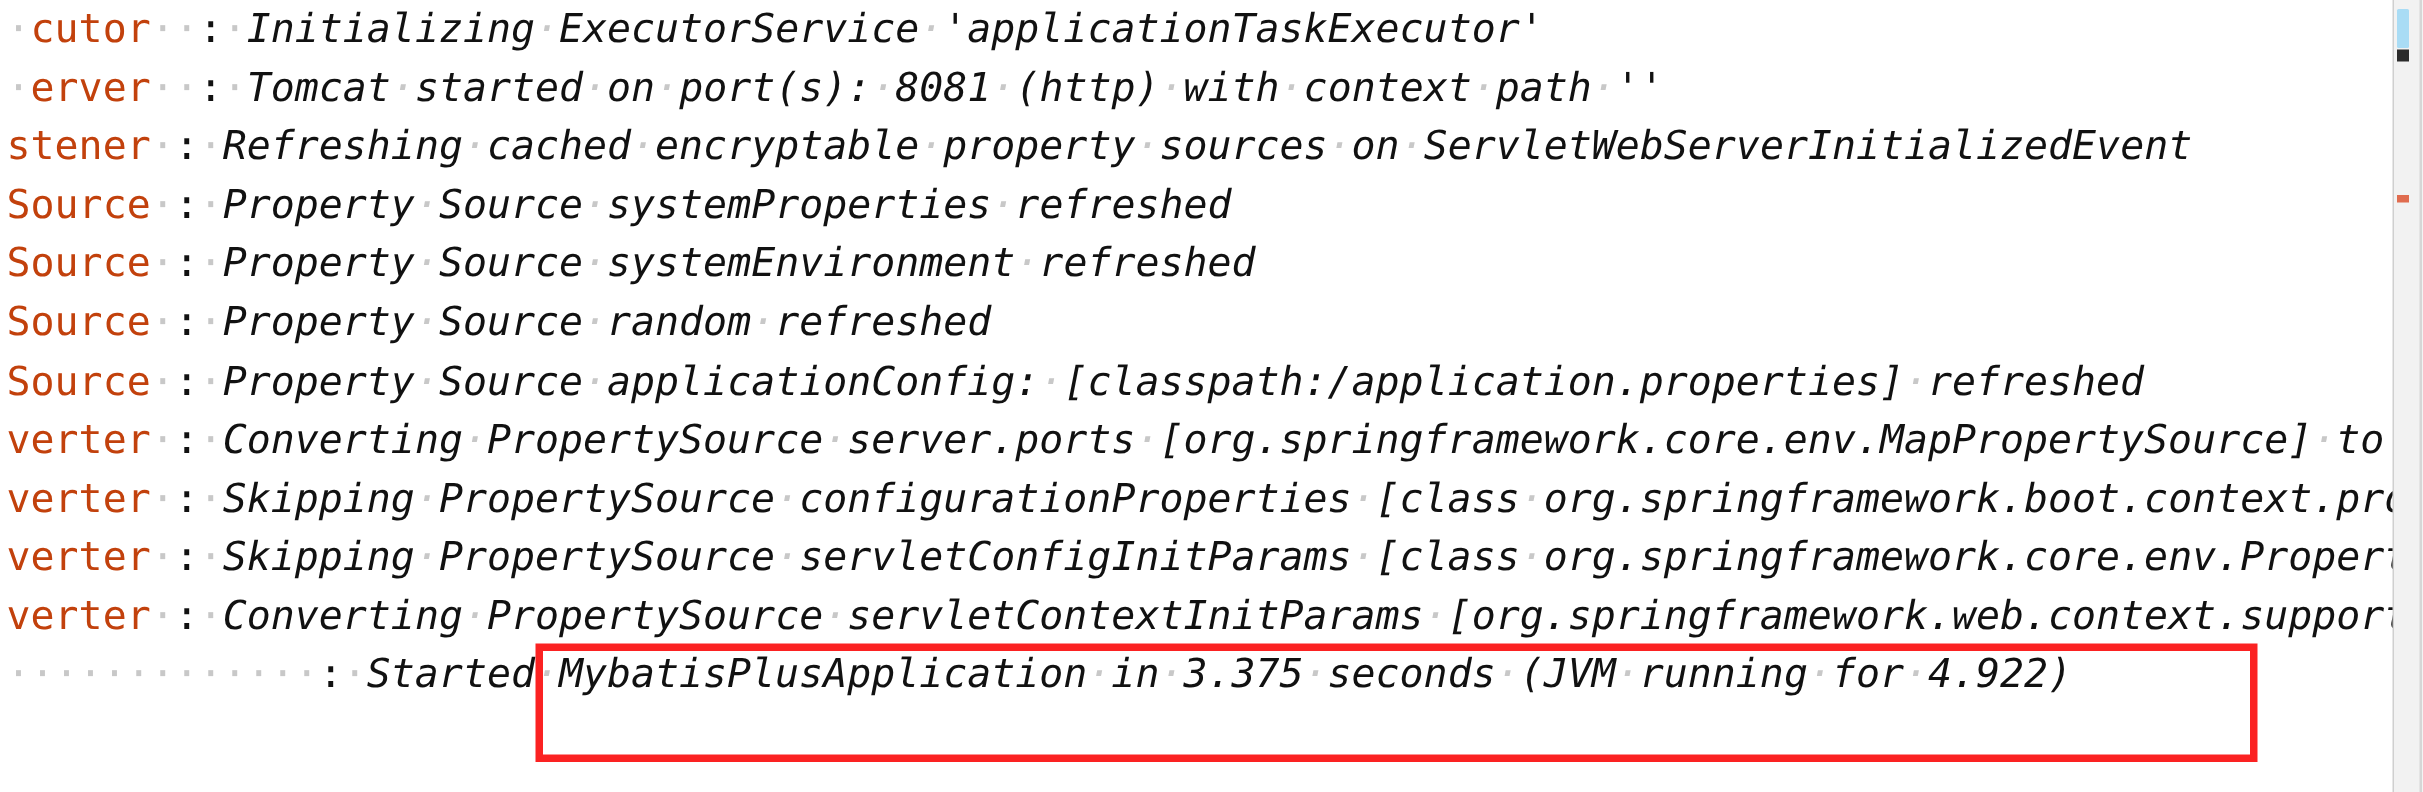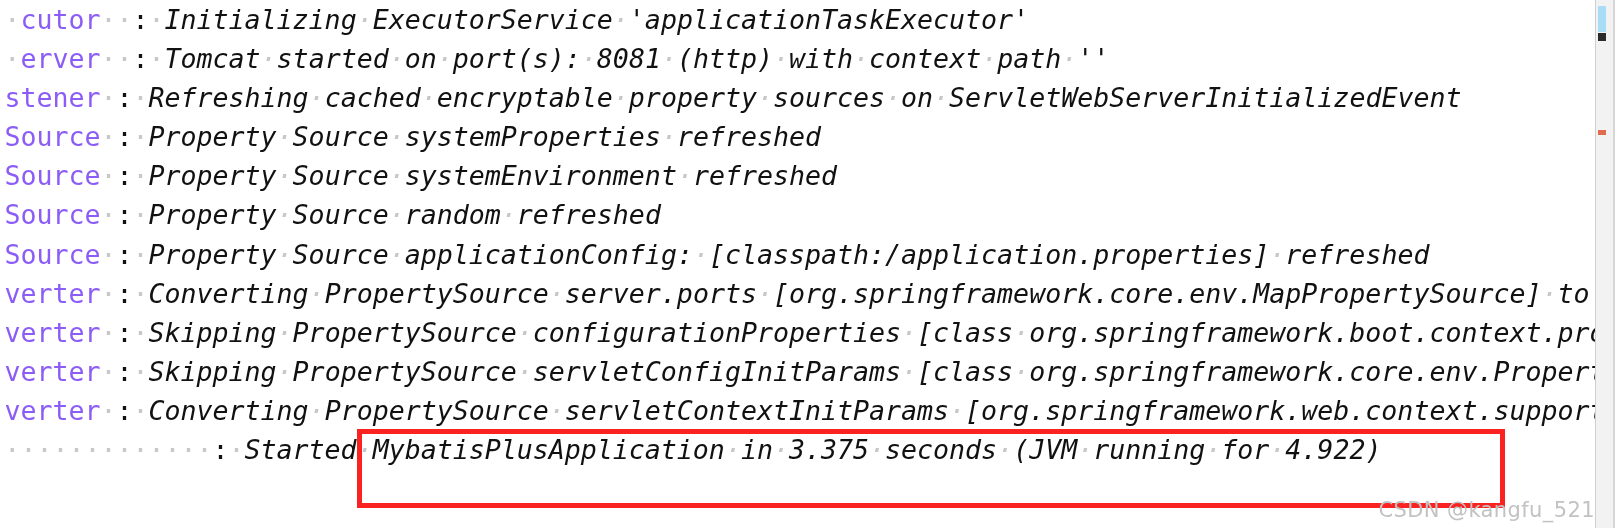--- a/index.html
+++ b/index.html
@@ -45,21 +45,21 @@
     font-family: "DejaVu Sans Mono", "Liberation Mono", monospace;
   }
 
   .log-line {
     height: 39.1px;
     white-space: pre;
     display: block;
   }
 
   .logger {
-    color: #8b5cf6;
+    color: #c2410c;
   }
   .sep {
     color: #111111;
   }
   .msg {
     color: #111111;
     font-style: italic;
   }
   .ws-dot {
     color: #c8c8c8;
@@ -145,21 +145,20 @@
 <body>
 
 <div id="console-root" style="background: rgb(255, 255, 255);">
 
   <div id="log-viewport">
     <div id="log-lines"><div class="log-line"><span class="ws-dot">···································</span><span class="logger">cutor</span><span class="ws-dot">··</span><span class="sep">:</span><span class="ws-dot">·</span><span class="msg">Initializing<span class="ws-dot">·</span>ExecutorService<span class="ws-dot">·</span>'applicationTaskExecutor'</span></div><div class="log-line"><span class="ws-dot">···································</span><span class="logger">erver</span><span class="ws-dot">··</span><span class="sep">:</span><span class="ws-dot">·</span><span class="msg">Tomcat<span class="ws-dot">·</span>started<span class="ws-dot">·</span>on<span class="ws-dot">·</span>port(s):<span class="ws-dot">·</span>8081<span class="ws-dot">·</span>(http)<span class="ws-dot">·</span>with<span class="ws-dot">·</span>context<span class="ws-dot">·</span>path<span class="ws-dot">·</span>''</span></div><div class="log-line"><span class="ws-dot">··································</span><span class="logger">stener</span><span class="ws-dot">·</span><span class="sep">:</span><span class="ws-dot">·</span><span class="msg">Refreshing<span class="ws-dot">·</span>cached<span class="ws-dot">·</span>encryptable<span class="ws-dot">·</span>property<span class="ws-dot">·</span>sources<span class="ws-dot">·</span>on<span class="ws-dot">·</span>ServletWebServerInitializedEvent</span></div><div class="log-line"><span class="ws-dot">··································</span><span class="logger">Source</span><span class="ws-dot">·</span><span class="sep">:</span><span class="ws-dot">·</span><span class="msg">Property<span class="ws-dot">·</span>Source<span class="ws-dot">·</span>systemProperties<span class="ws-dot">·</span>refreshed</span></div><div class="log-line"><span class="ws-dot">··································</span><span class="logger">Source</span><span class="ws-dot">·</span><span class="sep">:</span><span class="ws-dot">·</span><span class="msg">Property<span class="ws-dot">·</span>Source<span class="ws-dot">·</span>systemEnvironment<span class="ws-dot">·</span>refreshed</span></div><div class="log-line"><span class="ws-dot">··································</span><span class="logger">Source</span><span class="ws-dot">·</span><span class="sep">:</span><span class="ws-dot">·</span><span class="msg">Property<span class="ws-dot">·</span>Source<span class="ws-dot">·</span>random<span class="ws-dot">·</span>refreshed</span></div><div class="log-line"><span class="ws-dot">··································</span><span class="logger">Source</span><span class="ws-dot">·</span><span class="sep">:</span><span class="ws-dot">·</span><span class="msg">Property<span class="ws-dot">·</span>Source<span class="ws-dot">·</span>applicationConfig:<span class="ws-dot">·</span>[classpath:/application.properties]<span class="ws-dot">·</span>refreshed</span></div><div class="log-line"><span class="ws-dot">··································</span><span class="logger">verter</span><span class="ws-dot">·</span><span class="sep">:</span><span class="ws-dot">·</span><span class="msg">Converting<span class="ws-dot">·</span>PropertySource<span class="ws-dot">·</span>server.ports<span class="ws-dot">·</span>[org.springframework.core.env.MapPropertySource]<span class="ws-dot">·</span>to<span class="ws-dot">·</span>Encrypt</span></div><div class="log-line"><span class="ws-dot">··································</span><span class="logger">verter</span><span class="ws-dot">·</span><span class="sep">:</span><span class="ws-dot">·</span><span class="msg">Skipping<span class="ws-dot">·</span>PropertySource<span class="ws-dot">·</span>configurationProperties<span class="ws-dot">·</span>[class<span class="ws-dot">·</span>org.springframework.boot.context.propertie</span></div><div class="log-line"><span class="ws-dot">··································</span><span class="logger">verter</span><span class="ws-dot">·</span><span class="sep">:</span><span class="ws-dot">·</span><span class="msg">Skipping<span class="ws-dot">·</span>PropertySource<span class="ws-dot">·</span>servletConfigInitParams<span class="ws-dot">·</span>[class<span class="ws-dot">·</span>org.springframework.core.env.PropertySourc</span></div><div class="log-line"><span class="ws-dot">··································</span><span class="logger">verter</span><span class="ws-dot">·</span><span class="sep">:</span><span class="ws-dot">·</span><span class="msg">Converting<span class="ws-dot">·</span>PropertySource<span class="ws-dot">·</span>servletContextInitParams<span class="ws-dot">·</span>[org.springframework.web.context.support.Servl</span></div><div class="log-line"><span class="ws-dot">········································</span><span class="logger"></span><span class="ws-dot">·······</span><span class="sep">:</span><span class="ws-dot">·</span><span class="msg">Started<span class="ws-dot">·</span>MybatisPlusApplication<span class="ws-dot">·</span>in<span class="ws-dot">·</span>3.375<span class="ws-dot">·</span>seconds<span class="ws-dot">·</span>(JVM<span class="ws-dot">·</span>running<span class="ws-dot">·</span>for<span class="ws-dot">·</span>4.922)</span></div></div>
   </div>
 
   <div id="annotation-rect" style="left: 357px; top: 429px; width: 1148px; height: 79px; border-width: 5px; border-color: rgb(251, 34, 34);"></div>
 
-  <div id="watermark" style="color: rgb(194, 194, 194);">CSDN @kangfu_521</div>
 
   <div id="gutter-divider"></div>
   <div id="scroll-track" style="background: rgb(242, 242, 242);"></div>
   <div id="scroll-thumb" style="background: rgb(169, 220, 245);"></div>
   <div id="scroll-marker-error" style="background: rgb(43, 43, 43);"></div>
   <div id="scroll-marker-low" style="background: rgb(224, 108, 79);"></div>
   <div id="gutter-right-edge"></div>
 
 </div>
 

